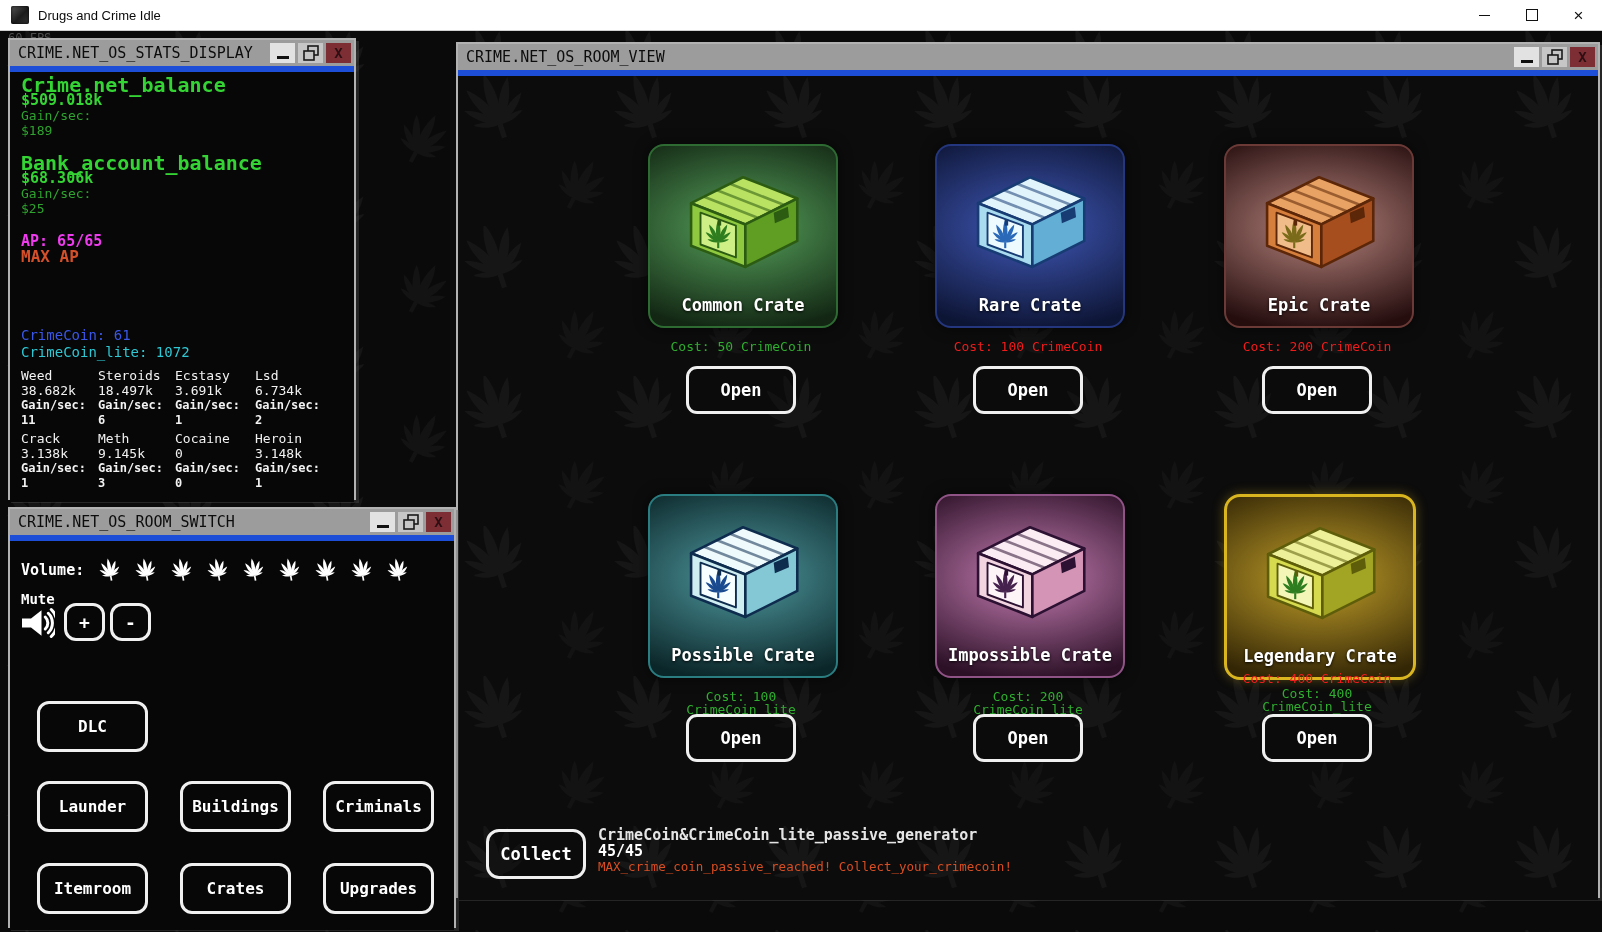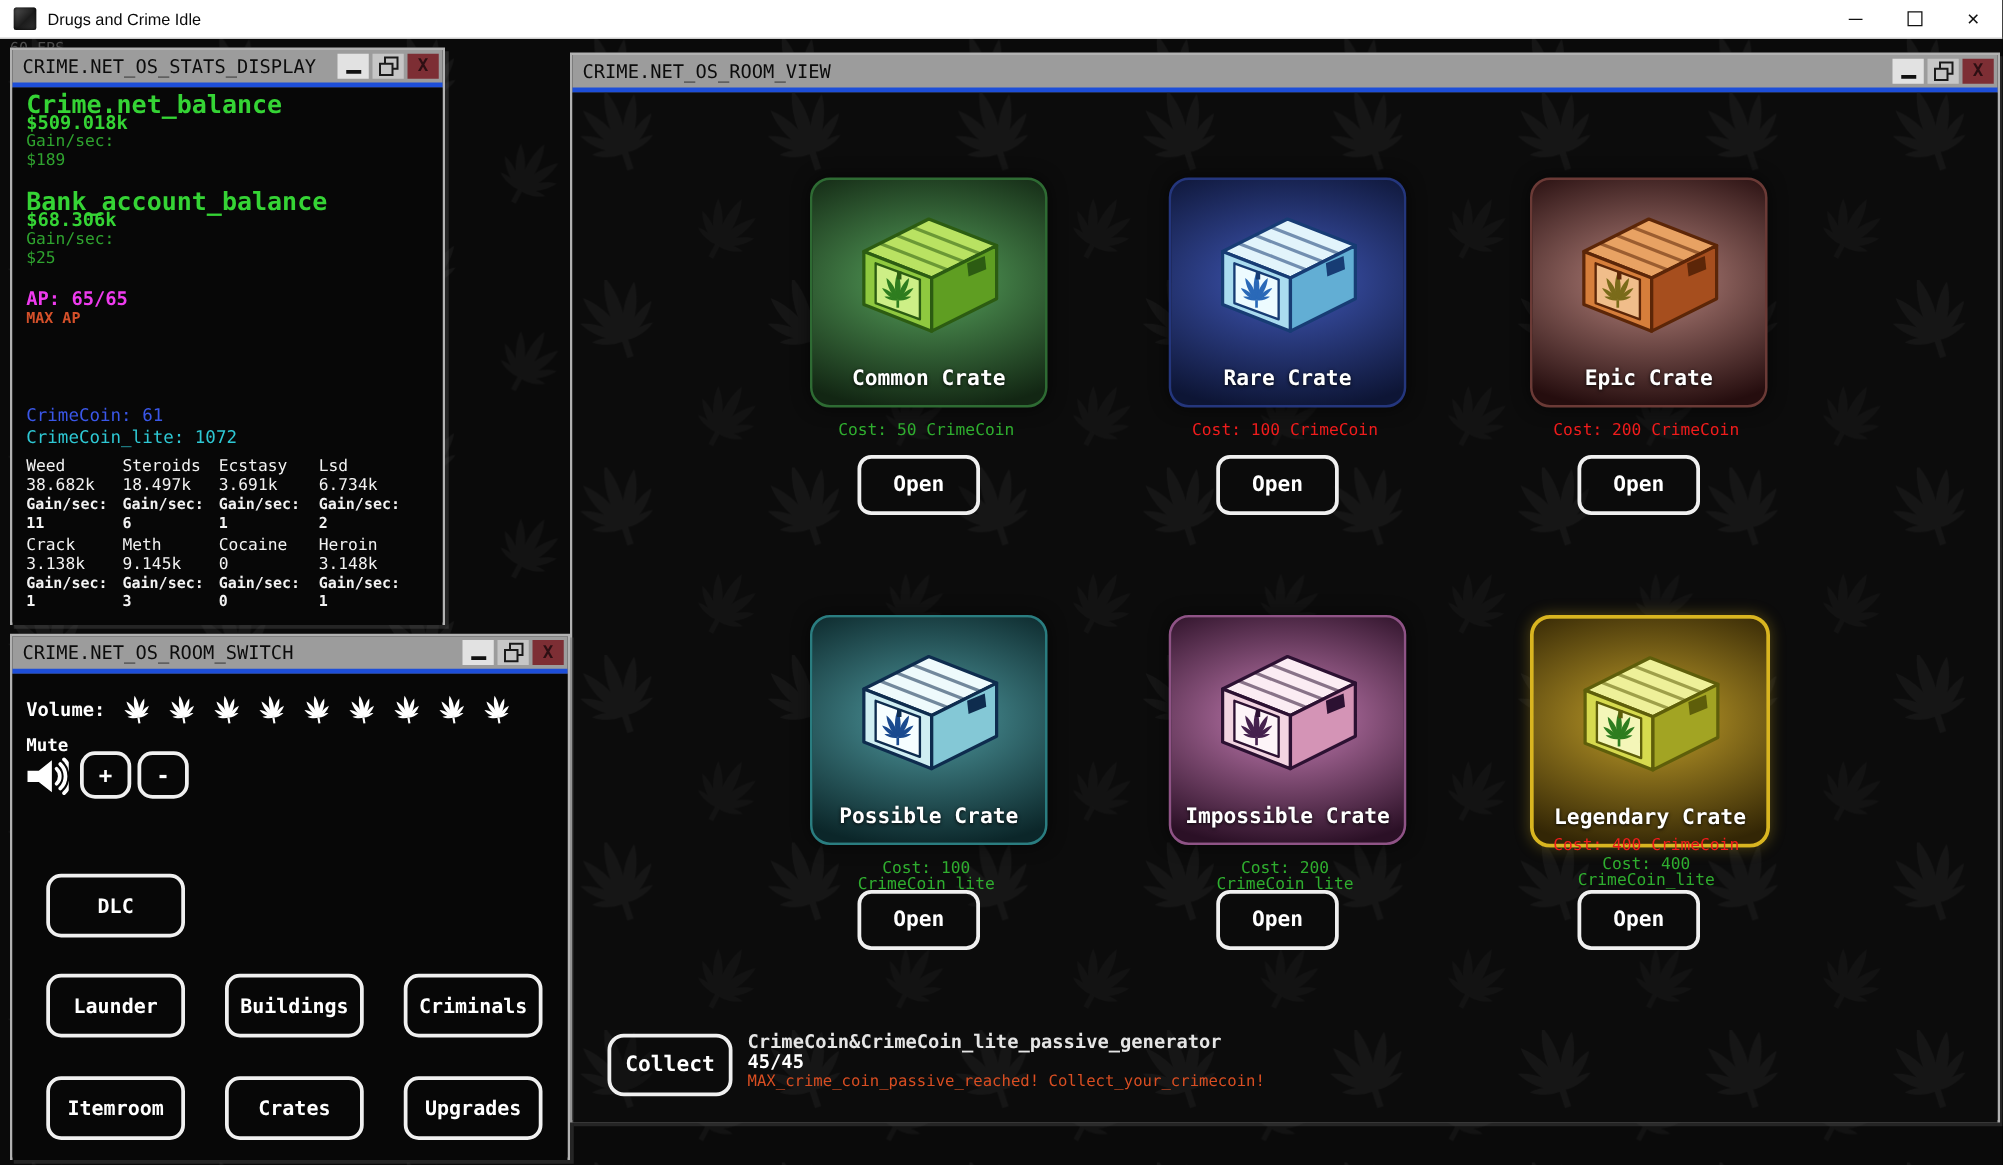--- a/index.html
+++ b/index.html
@@ -19,35 +19,35 @@
   .glyph-max{width:10px;height:10px;border:1.4px solid #111;display:block;}
   .glyph-x{font-size:17px;line-height:1;color:#111;font-weight:400;}
   
   .desktop{position:absolute;top:30px;left:0;right:0;bottom:0;background:#0a0a0a;}
   .leafbg{position:absolute;inset:0;width:100%;height:100%;pointer-events:none;}
   .fps{position:absolute;top:1px;left:8px;color:#4d4d4d;font-size:12px;z-index:0;}
   
   .window{position:absolute;background:#060606;border:2px solid #b2b2b2;
     box-shadow:3px 3px 0 rgba(90,90,90,.35);box-sizing:border-box;}
   .wtitle{height:26px;background:#9c9c9c;display:flex;align-items:center;
-    padding:0 3px 0 8px;color:#0c0c0c;font-size:15px;border-bottom:4px solid #1d4ed8;}
+    padding:0 3px 0 8px;color:#0c0c0c;font-size:15px;border-bottom:6px solid #1d4ed8;}
   .wbtns{margin-left:auto;display:flex;gap:3px;}
   .wbtn{width:25px;height:20px;display:flex;align-items:center;justify-content:center;}
   .wbtn.min{background:#e2e2e2;}
   .wbtn.rest{background:#c6c6c6;}
   .wbtn.close{background:#7d2e34;color:#2d0f13;font-weight:bold;font-size:14px;}
   .wbody{position:relative;width:100%;height:calc(100% - 28px);background:#070707;overflow:hidden;}
   
   #win-stats{left:8px;top:8px;width:348px;height:462px;z-index:10;}
   .stat-block{position:absolute;left:11px;line-height:15px;}
   .t-green-b{color:#35d435;font-weight:bold;font-size:20px;}
   .t-green-v{color:#35d435;font-weight:bold;font-size:15px;}
   .t-green-s{color:#2fa32f;font-size:13px;}
   .t-mag{color:#ee3bee;font-weight:bold;font-size:15px;}
-  .t-org{color:#d4502a;font-size:12px;font-weight:bold;}
+  .t-org{color:#d4502a;font-size:16px;font-weight:bold;}
   .t-blue{color:#3a57e8;font-size:14px;}
   .t-cyan{color:#2ec8d4;font-size:14px;}
   .drug-grid{position:absolute;left:11px;top:296px;display:grid;
     grid-template-columns:77px 77px 80px 84px;grid-row-gap:3px;color:#f2f2f2;}
   .drug-cell{font-size:12.5px;line-height:15px;}
   .drug-cell .dn{font-size:13px;}
   .drug-cell .dv{font-size:13px;}
   .drug-cell .dg{font-weight:bold;font-size:12px;}
   .drug-cell .da{font-weight:bold;font-size:12px;}
   
@@ -71,21 +71,21 @@
     border:2px solid var(--tileBorder);
     background:radial-gradient(ellipse 115% 72% at 50% 45%, var(--tileB) 0%, var(--tileA) 80%);
     box-shadow:0 0 14px rgba(0,0,0,.6);}
   .crate-tile.legendary{border:3px solid #d9b520;box-shadow:0 0 12px rgba(217,181,32,.35);}
   .crate-art{position:absolute;left:50%;top:10px;transform:translateX(-50%);width:142px;height:118px;}
   .crate-name{position:absolute;left:0;right:0;bottom:11px;text-align:center;color:#fff;
     font-weight:bold;font-size:17px;text-shadow:0 1px 3px rgba(0,0,0,.9);}
   .cost-line{position:absolute;width:186px;text-align:center;font-size:13px;line-height:13px;}
   .cost-green{color:#2fae2f;}
   .cost-red{color:#f01c1c;}
-  .open-btn{position:absolute;width:98px;height:48px;font-size:17px;border-radius:11px;}
+  .open-btn{position:absolute;width:110px;height:48px;font-size:17px;border-radius:11px;}
   .collect-btn{position:absolute;left:28px;top:753px;width:100px;height:50px;font-size:17px;border-radius:13px;}
   .gen-text{position:absolute;left:140px;top:751px;}
   .gen-l1{color:#e5e5e5;font-weight:bold;font-size:15px;line-height:16px;}
   .gen-l2{color:#fff;font-weight:bold;font-size:15px;line-height:16px;}
   .gen-l3{color:#d94e22;font-size:12.5px;line-height:15px;}
   .hidden-defs{position:absolute;width:0;height:0;overflow:hidden;}
 </style>
 </head>
 <body>
 

